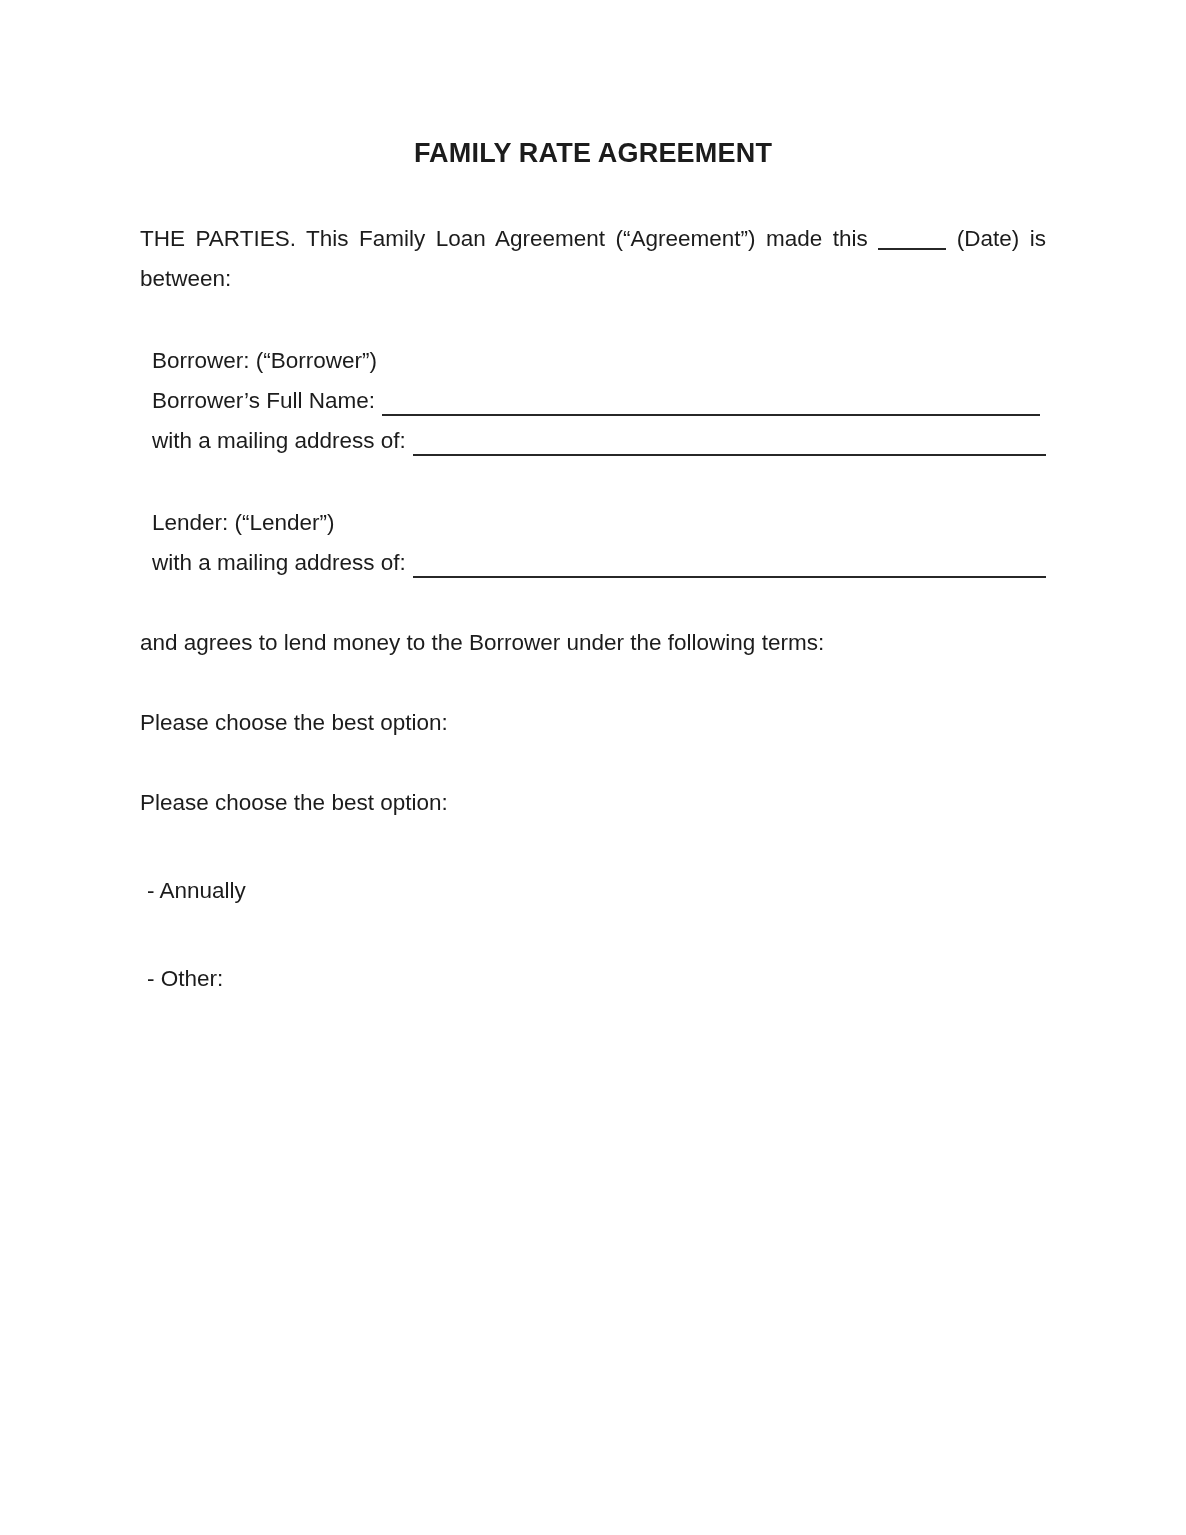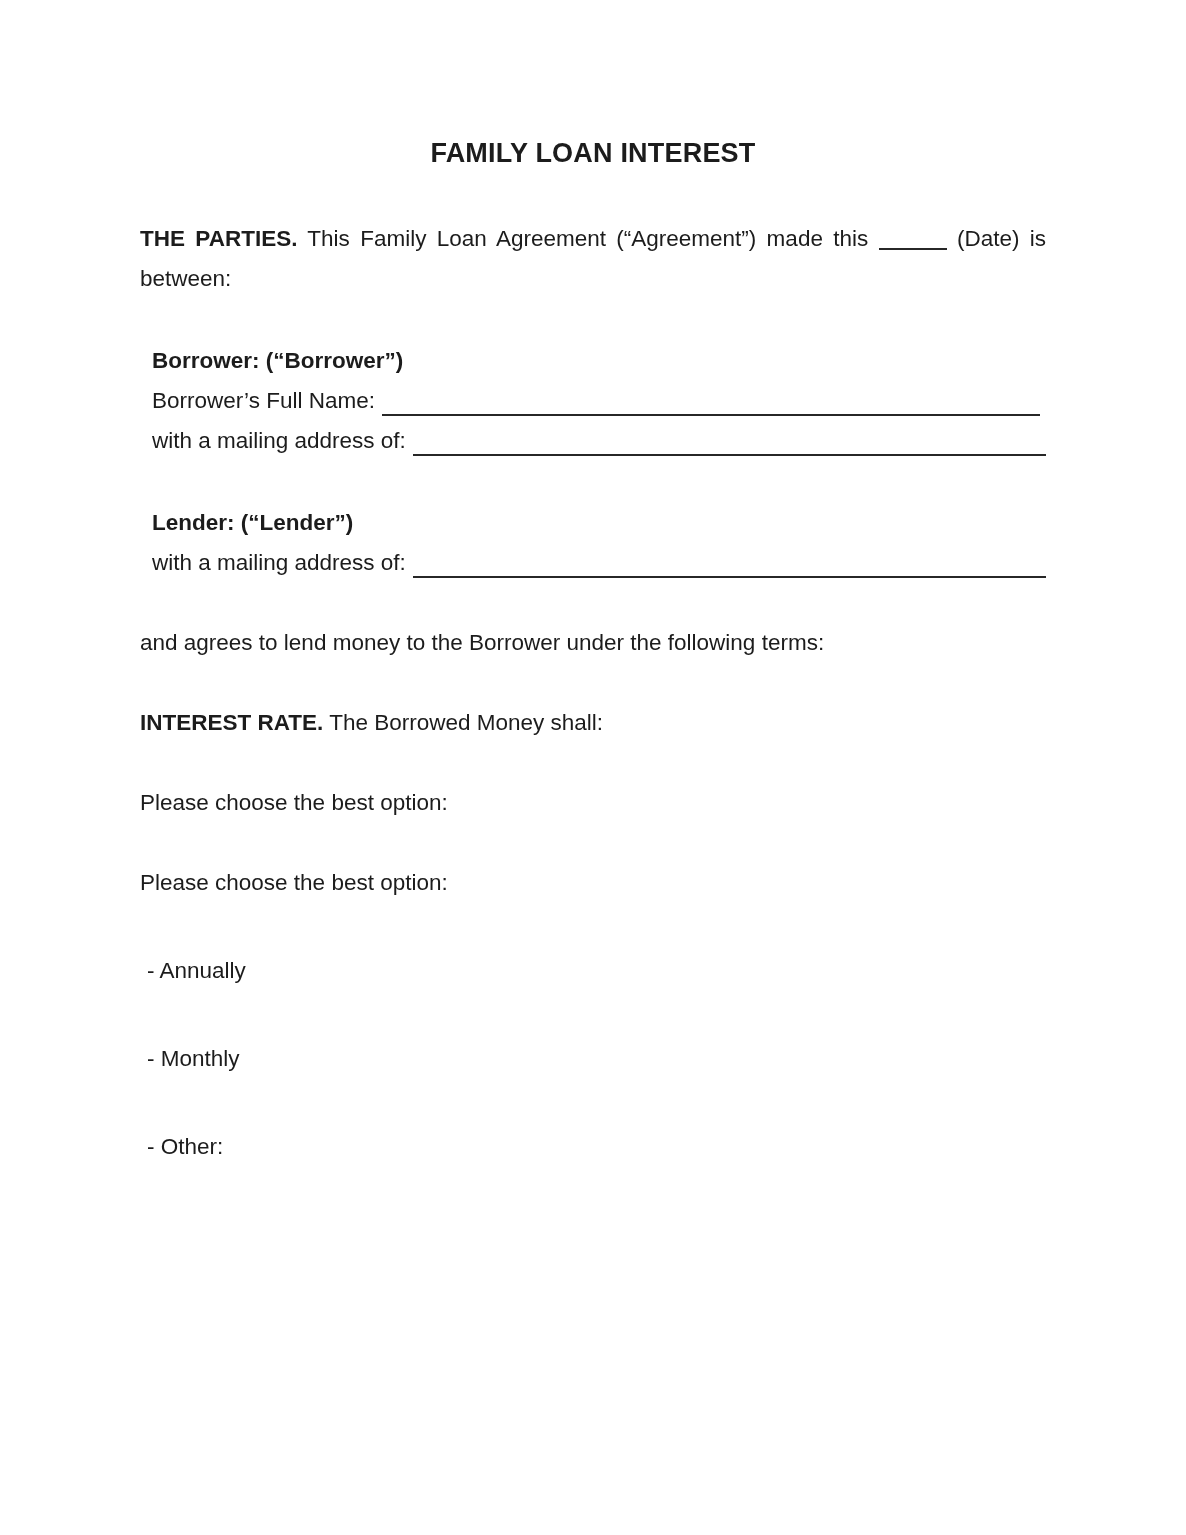--- a/index.html
+++ b/index.html
@@ -23,21 +23,21 @@
     line-height:34px;
     font-weight:700;
     text-align:center;
     letter-spacing:0.2px;
   }
   .para, .line, .formline, .group p {
     font-size:22.5px;
     line-height:40px;
   }
   .justify { text-align:justify; }
-  .b { font-weight:700; }
+  .b { font-weight:400; }
   .g1 { margin-top:49px; }
   .g  { margin-top:42px;margin-left:12px; }
   .g2 { margin-top:40px; }
   
   .blank {
     display:inline-block;
     height:2px;
     background:#272727;
     position:relative;
     top:4px;
@@ -69,21 +69,21 @@
     top:-3px;
   }
   .fill.short { margin-right:6px; }
   .indent { padding-left:7px;margin-top:48px; }
 </style>
 </head>
 <body>
 
 <div class="page">
 
-  <h1 class="title">FAMILY LOAN INTEREST</h1>
+  <h1 class="title">FAMILY RATE AGREEMENT</h1>
 
   <p class="para justify g1"><span class="b">THE PARTIES.</span><span> This Family Loan Agreement (“Agreement”) made this </span><span class="blank w-date"></span><span> (Date) is between:</span></p>
 
   <div class="group g">
     <p class="b">Borrower: (“Borrower”)</p>
     <div class="formline">
       <span class="label">Borrower’s Full Name:</span>
       <span class="fill short"></span>
     </div>
     <div class="formline">
@@ -97,25 +97,23 @@
     <p class="b">Lender: (“Lender”)</p>
     <div class="formline">
       <span class="label">with a mailing address of:</span>
       <span class="fill"></span>
     </div>
   </div>
 
   <p class="line g2">and agrees to lend money to the Borrower under the following terms:</p>
 
 
-  <p class="para g2"><span class="b">INTEREST RATE.</span><span> The Borrowed Money shall:</span></p>
 
   <p class="line g2">Please choose the best option:</p>
 
 
   <div class="group g2">
     <p>Please choose the best option:</p>
     <p class="indent">- Annually</p>
-    <p class="indent">- Monthly</p>
     <p class="indent">- Other:</p>
   </div>
 
 </div>
 
 </body></html>

